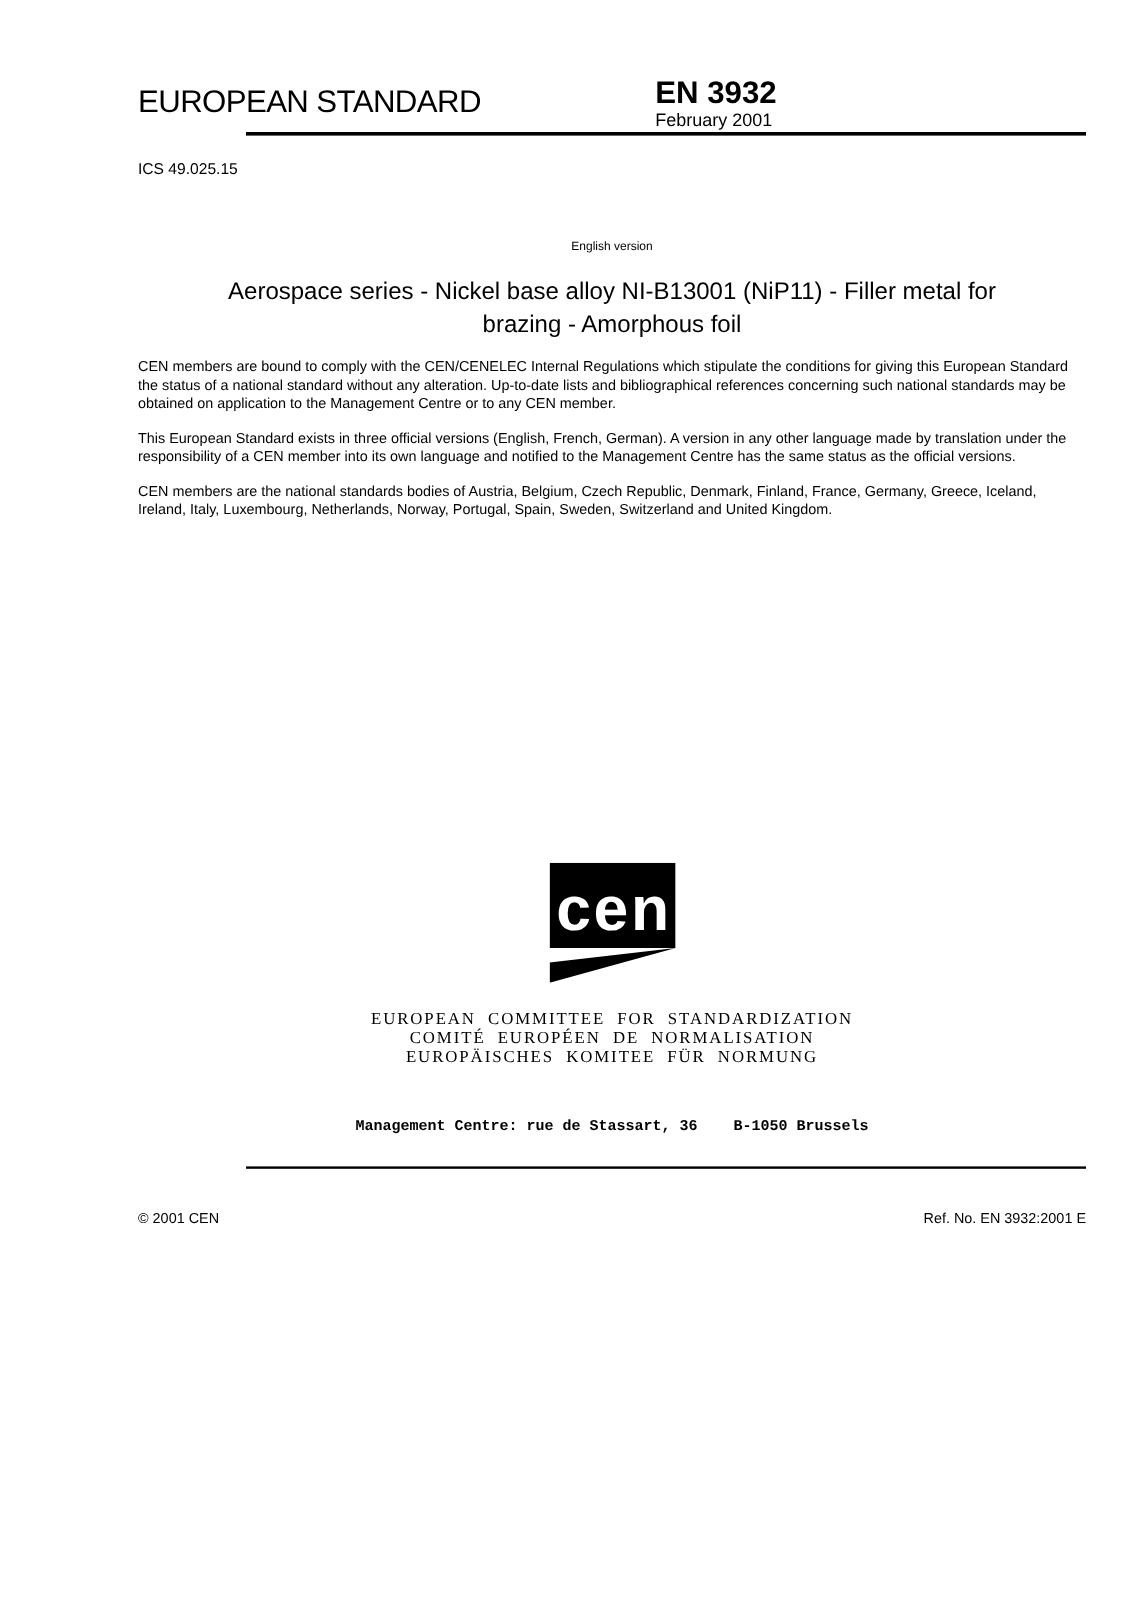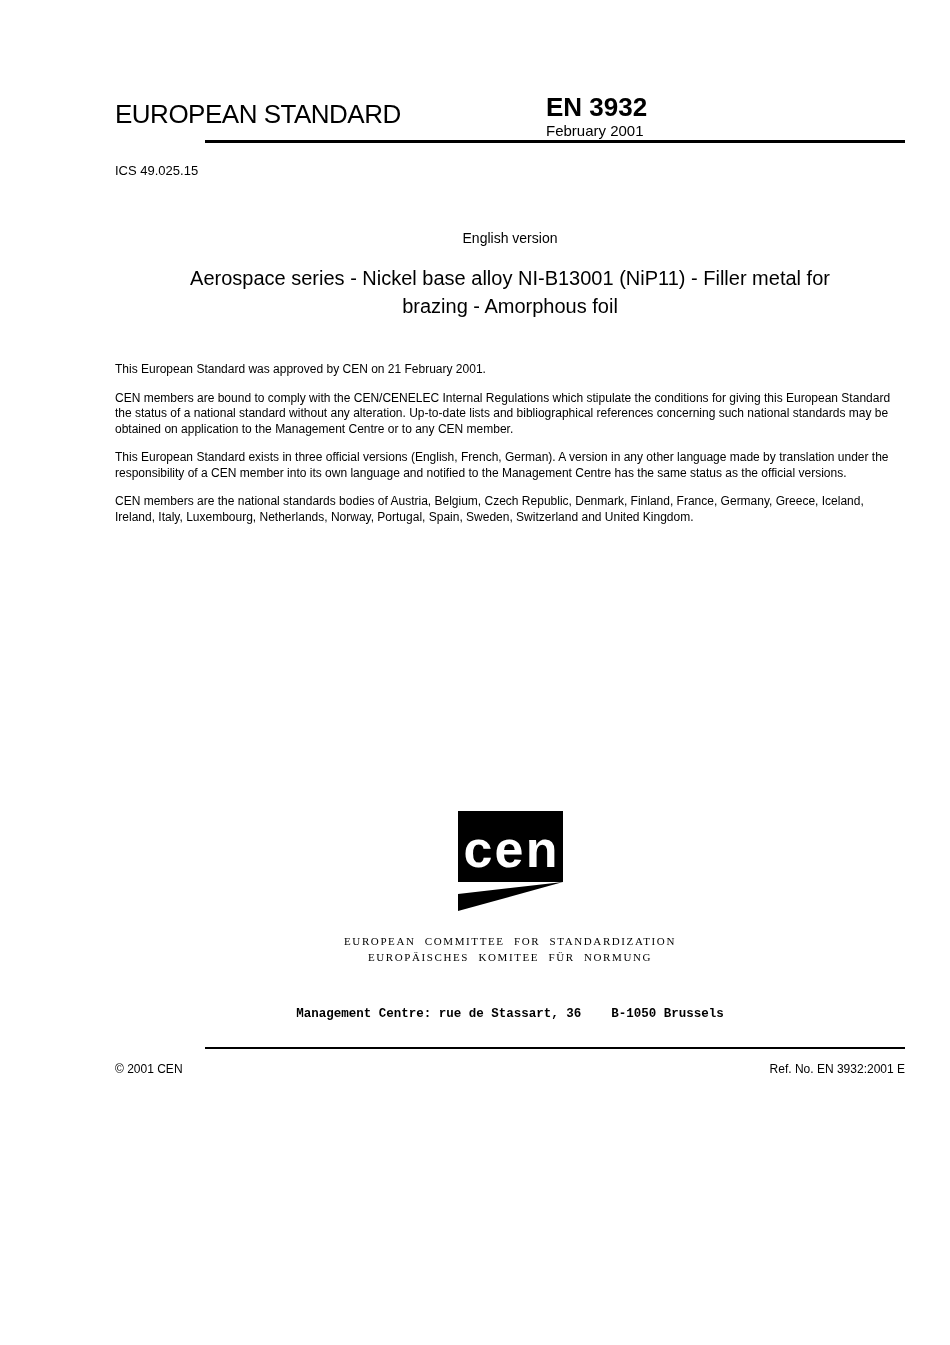--- a/index.html
+++ b/index.html
@@ -6,21 +6,21 @@
   html, body { background: #ffffff; }
   body {
     width: 950px;
     height: 1345px;
     font-family: "Liberation Sans", sans-serif;
     color: #000;
     overflow: hidden;
     position: relative;
   }
   .page {
-    padding-top: 92px;
+    padding-top: 62px;
     margin-left: 115px;
     width: 790px;
   }
   
   .header { position: relative; }
   .std-title { 
     font-size: 26px; 
     font-weight: normal; 
     letter-spacing: -0.5px;
     line-height: 44px;
@@ -34,21 +34,21 @@
   .std-number { font-size: 26px; font-weight: bold; line-height: 30px; }
   .std-date { font-size: 15px; }
   .rule-top {
     margin-left: 90px;
     width: 700px;
     border: none;
     border-top: 3px solid #000;
     margin-top: 4px;
   }
   .ics { margin-top: 20px; font-size: 13px; }
-  .version-label { margin-top: 52px; text-align: center; font-size: 14px; }
+  .version-label { margin-top: 52px; text-align: center; font-size: 10px; }
   .doc-title {
     margin: 18px auto 0 auto;
     max-width: 645px;
     text-align: center;
     font-size: 20px;
     line-height: 28px;
   }
   .subtitles {
     margin-top: 24px;
     display: flex;
@@ -57,21 +57,21 @@
   .subtitle { font-size: 11.5px; line-height: 15px; text-align: center; }
   .subtitle.fr { width: 340px; }
   .subtitle.de { width: 315px; }
   .approval { margin-top: 42px; font-size: 12px; line-height: 15.5px; }
   .para { margin-top: 13px; font-size: 12px; line-height: 15.5px; }
   
   .logo-wrap { margin-top: 286px; text-align: center; }
   .committee { margin-top: 18px; text-align: center; }
   .committee div {
     font-family: "Liberation Serif", serif;
-    font-size: 11px;
+    font-size: 14px;
     letter-spacing: 1.6px;
     word-spacing: 5px;
     line-height: 16px;
   }
   .management {
     margin-top: 42px;
     text-align: center;
     font-size: 12.5px;
     font-weight: bold;
     white-space: pre;
@@ -79,21 +79,21 @@
   }
   .rule-bottom {
     margin-left: 90px;
     width: 700px;
     border: none;
     border-top: 2px solid #000;
     margin-top: 26px;
   }
   
   .footer {
-    margin-top: 13px;
+    margin-top: 34px;
     display: flex;
     align-items: center;
     font-size: 12px;
     line-height: 15px;
   }
   .footer .copyright { width: 90px; flex: none; }
   .footer .rights { width: 375px; flex: none; }
   .footer .refno { margin-left: auto; text-align: right; white-space: nowrap; }
 </style>
 </head>
@@ -113,35 +113,35 @@
 
   <hr class="rule-top">
 
   <div class="ics">ICS 49.025.15</div>
 
   <div class="version-label">English version</div>
 
   <div class="doc-title">Aerospace series - Nickel base alloy NI-B13001 (NiP11) - Filler metal for brazing - Amorphous foil</div>
 
 
-  <div class="approval">This European Standard was approved by CEN on 21 February 2001.</div>
   <div class="para">CEN members are bound to comply with the CEN/CENELEC Internal Regulations which stipulate the conditions for giving this European Standard the status of a national standard without any alteration. Up-to-date lists and bibliographical references concerning such national standards may be obtained on application to the Management Centre or to any CEN member.</div>
   <div class="para">This European Standard exists in three official versions (English, French, German). A version in any other language made by translation under the responsibility of a CEN member into its own language and notified to the Management Centre has the same status as the official versions.</div>
   <div class="para">CEN members are the national standards bodies of Austria, Belgium, Czech Republic, Denmark, Finland, France, Germany, Greece, Iceland, Ireland, Italy, Luxembourg, Netherlands, Norway, Portugal, Spain, Sweden, Switzerland and United Kingdom.</div>
 
   <div class="logo-wrap">
     <svg viewBox="0 0 105 100" width="105" height="100">
       <rect x="0" y="0" width="105" height="71" fill="#000000"></rect>
       <text x="52.5" y="56" text-anchor="middle" font-family="Liberation Sans, sans-serif" font-size="52" font-weight="bold" fill="#ffffff" textLength="94">cen</text>
       <polygon points="0,100 0,83 105,71" fill="#000000"></polygon>
     </svg>
   </div>
 
   <div class="committee">
     <div>EUROPEAN COMMITTEE FOR STANDARDIZATION</div>
+    <div>COMITÉ EUROPÉEN DE NORMALISATION</div>
     <div>EUROPÄISCHES KOMITEE FÜR NORMUNG</div>
   </div>
 
   <div class="management">Management Centre: rue de Stassart, 36    B-1050 Brussels</div>
 
   <hr class="rule-bottom">
 
   <div class="footer">
     <div class="copyright">© 2001 CEN</div>
     <div class="refno">Ref. No. EN 3932:2001 E</div>

